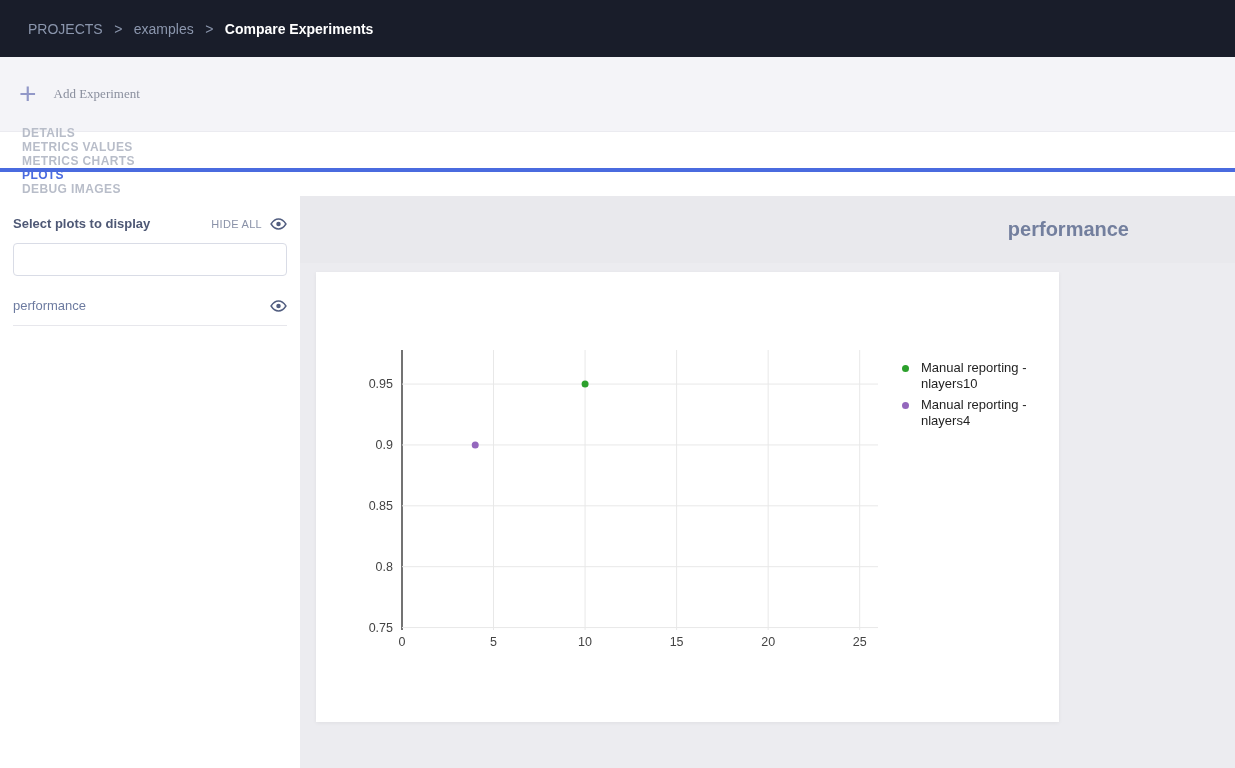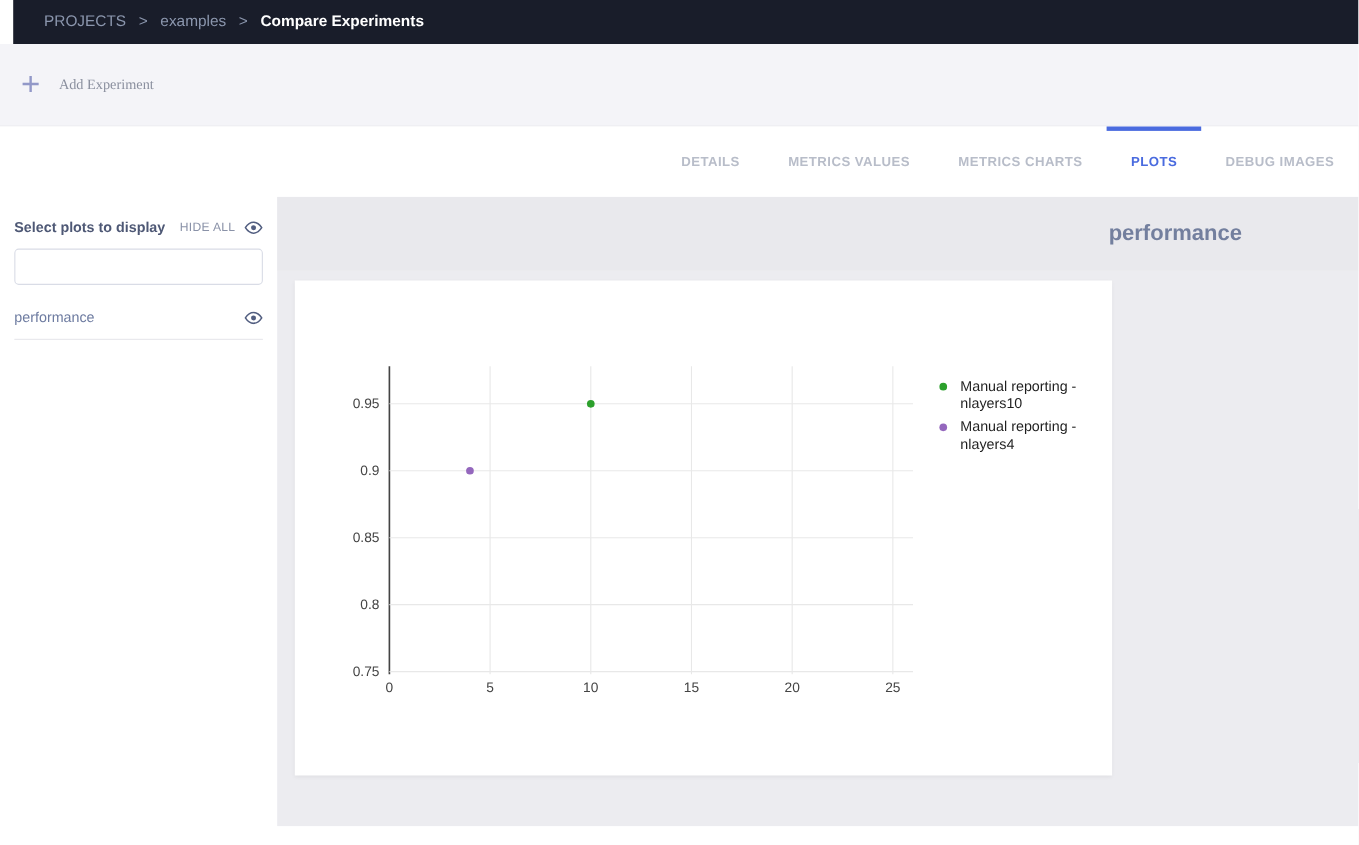--- a/index.html
+++ b/index.html
@@ -1,45 +1,45 @@
 <!DOCTYPE html>
 <html><head>
 <meta charset="utf-8">
 <style>
   * { margin:0; padding:0; box-sizing:border-box; }
   html,body { width:1235px; height:768px; overflow:hidden; background:#fff;
               font-family:"Liberation Sans", sans-serif; }
 
   
-  .header { height:40px; background:#191d2a; display:flex; align-items:center; padding:0 28px;margin-left:12px; }
+  .header { height:57px; background:#191d2a; display:flex; align-items:center; padding:0 28px; }
   .crumb { color:#8b96ad; font-size:14px; text-decoration:none; cursor:pointer; }
   .sep   { color:#8b96ad; font-size:14px; margin:0 7px; }
   .crumb.current { color:#ffffff; font-weight:700; }
 
   
   .toolbar { height:75px; background:#f4f4f8; display:flex; align-items:center;
              padding:0 19px; border-bottom:1px solid #ebebf0; }
   .add-exp { display:flex; align-items:center; gap:17px; background:none; border:none; cursor:pointer; }
   .plus { font-size:30px; color:#9298c8; font-weight:400; line-height:26px; }
   .add-label { font-size:13px; color:#8a8f9e;font-family:Liberation Serif, serif; }
 
   
-  .tabbar { height:64px; background:#fff; display:flex; justify-content:flex-end; }
+  .tabbar { height:64px; background:#fff; display:flex; justify-content:flex-end;flex-direction:column; }
   .tab { position:relative; display:flex; align-items:center; padding:0 22px;
          font-size:12px; font-weight:700; letter-spacing:.4px; color:#b8bdc9;
          text-decoration:none; cursor:pointer; white-space:nowrap; }
   .tab.active { color:#4a6bdf; }
   .tab.active::before { content:""; position:absolute; top:0; left:0; right:0;
                         height:4px; background:#4a6bdf; }
 
   
   .content { display:flex; height:572px; }
 
   
-  .sidebar { width:252px; flex:none; background:#fff; padding:20px 13px 0 13px; }
+  .sidebar { width:300px; flex:none; background:#fff; padding:20px 13px 0 13px; }
   .side-head { display:flex; align-items:center; justify-content:space-between; }
   .side-title { font-size:13px; font-weight:700; color:#4e5875; }
   .hide-all { display:flex; align-items:flex-end; gap:8px; background:none; border:none;
               cursor:pointer; color:#8a92a8; font-size:11px; letter-spacing:.3px; }
   .hide-all svg { color:#525e80; }
   .filter { width:100%; height:33px; margin-top:12px; border:1px solid #d9dce6;
             border-radius:4px; outline:none; padding:0 10px; font-size:13px; color:#333; }
   .plot-row { display:flex; align-items:center; justify-content:space-between;
               margin-top:14px; padding:8px 0 12px 0; border-bottom:1px solid #e7e7ec; cursor:pointer; }
   .plot-name { font-size:13px; color:#6d7ba0; }

